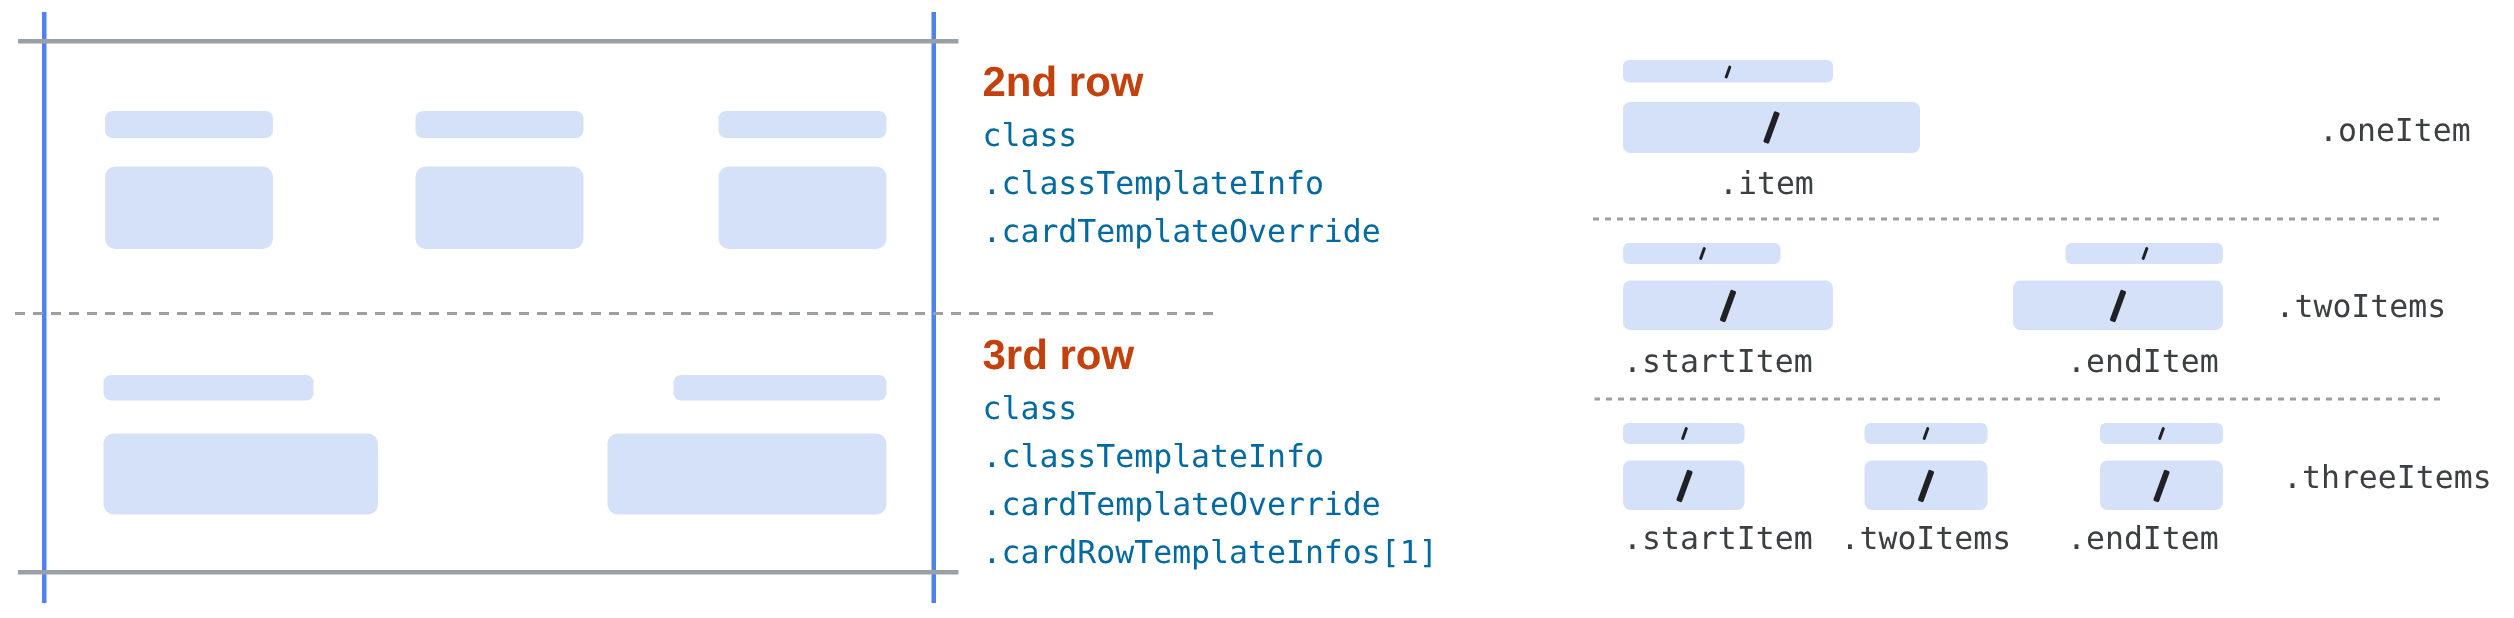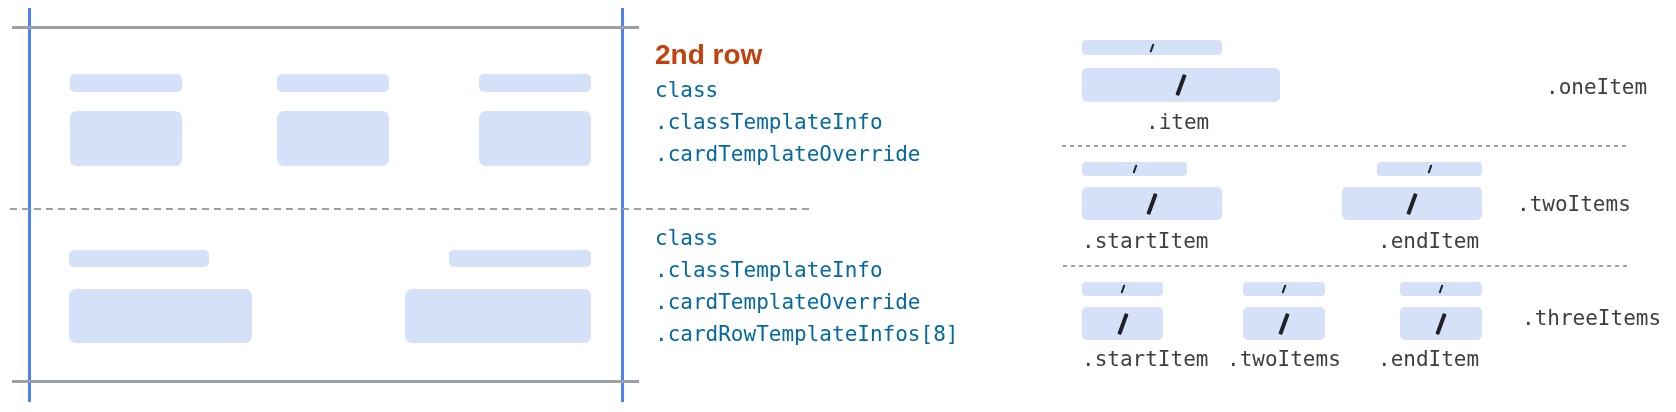--- a/index.html
+++ b/index.html
@@ -76,24 +76,25 @@
   </div>
 
   <div class="text-block" style="top:40px;">
     <div class="row-heading">2nd row</div>
     <div class="mono-line">class</div>
     <div class="mono-line">.classTemplateInfo</div>
     <div class="mono-line">.cardTemplateOverride</div>
   </div>
 
   <div class="text-block" style="top:222px;">
+    <div class="row-heading">3rd row</div>
     <div class="mono-line">class</div>
     <div class="mono-line">.classTemplateInfo</div>
     <div class="mono-line">.cardTemplateOverride</div>
-    <div class="mono-line">.cardRowTemplateInfos[8]</div>
+    <div class="mono-line">.cardRowTemplateInfos[1]</div>
   </div>
 
   <div>
     <div class="bar" style="left:1082px;top:40px;width:140px;height:15px;">
       <span class="slash sm"></span>
     </div>
     <div class="bar big" style="left:1082px;top:68px;width:198px;height:34px;">
       <span class="slash lg"></span>
     </div>
     <div class="mono-label" style="left:1146px;top:112px;">.item</div>

